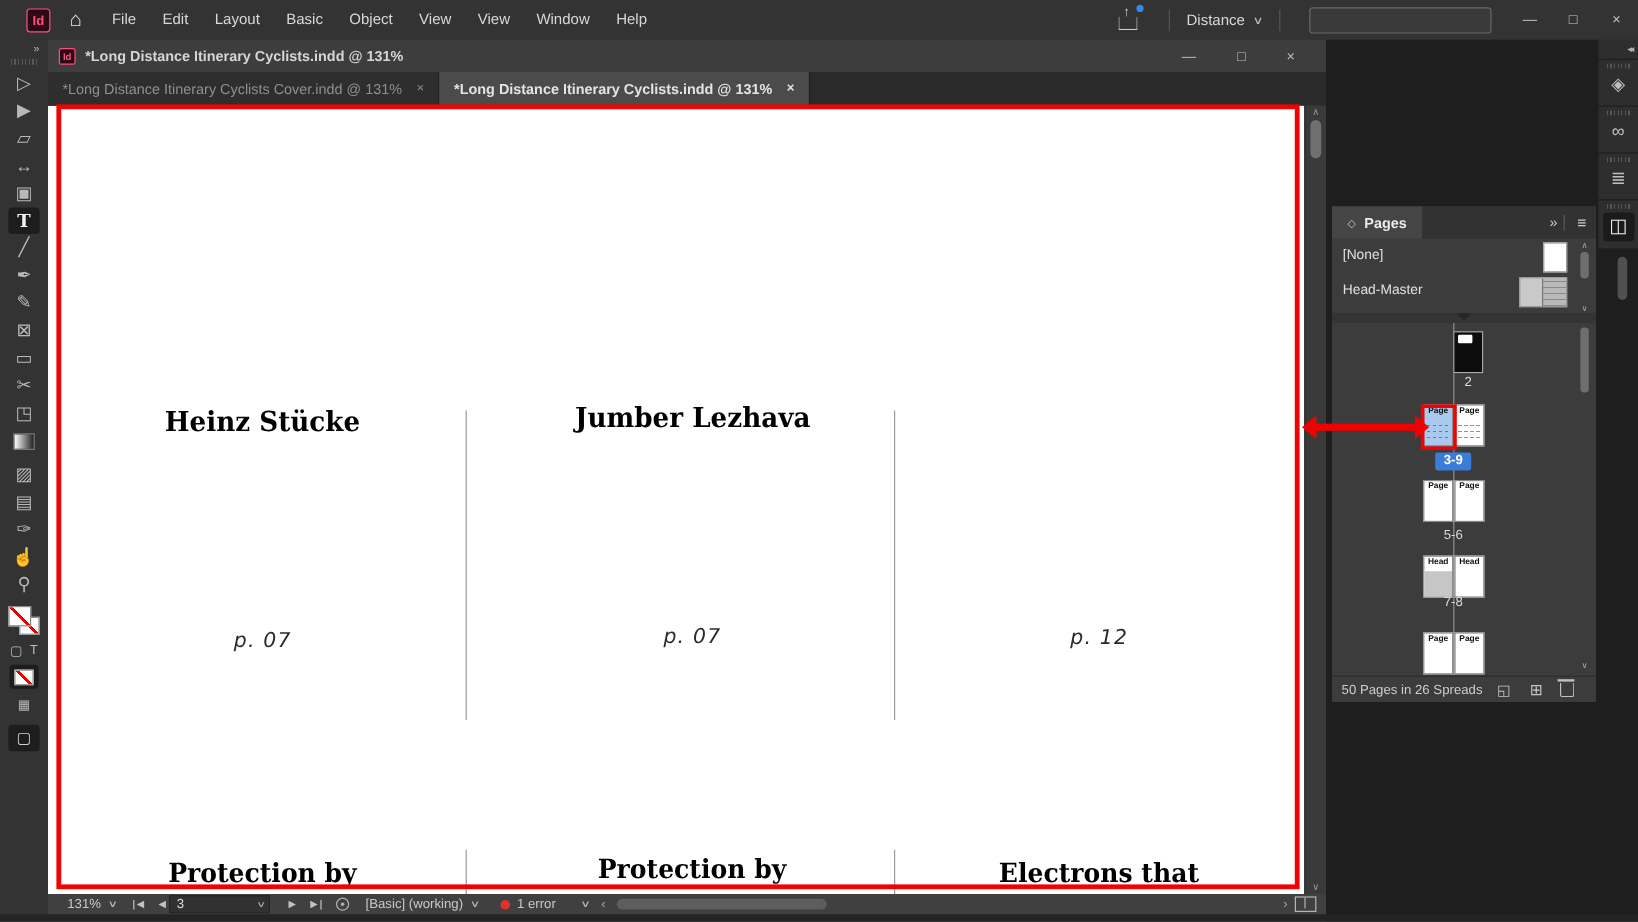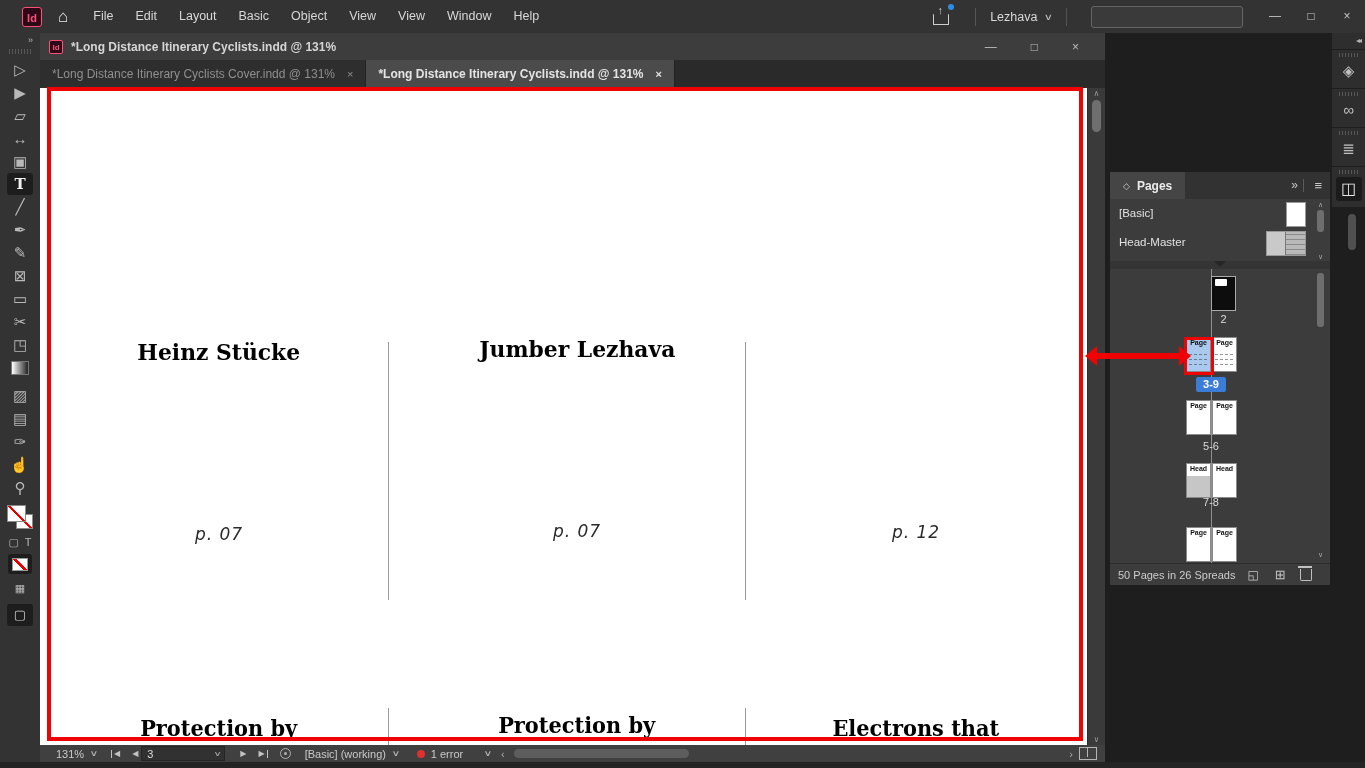--- a/index.html
+++ b/index.html
@@ -194,21 +194,21 @@
       <span class="menu-item">Help</span>
     </div>
     <div class="tb-right">
       <div class="share-wrap">
         <div class="share-tray"></div>
         <div class="share-arrow">↑</div>
         <div class="share-dot"></div>
       </div>
       <div class="tb-sep"></div>
       <div class="workspace">
-        <span>Lezhava</span>
+        <span>Distance</span>
         <span class="chev">∨</span>
       </div>
       <div class="tb-sep"></div>
       <input class="searchbox" placeholder="" style="">
       <div class="winbtn">—</div>
       <div class="winbtn">□</div>
       <div class="winbtn">×</div>
     </div>
   </div>
 
@@ -357,21 +357,21 @@
           <span class="dia">◇</span>
           <span>Pages</span>
         </div>
         <div class="pp-hic pp-exp">»</div>
         <div class="pp-hsep"></div>
         <div class="pp-hic pp-menu">≡</div>
       </div>
 
       <div class="masters">
         <div class="mrow" style="top:0;">
-          <span>[Basic]</span>
+          <span>[None]</span>
           <div class="mthumb mt-none"></div>
         </div>
         <div class="mrow" style="top:29px;">
           <span>Head-Master</span>
           <div class="mthumb mt-head">
             <div class="rh"></div>
           </div>
         </div>
       </div>
       <div class="ppsb" style="top:29px;height:60px;">

